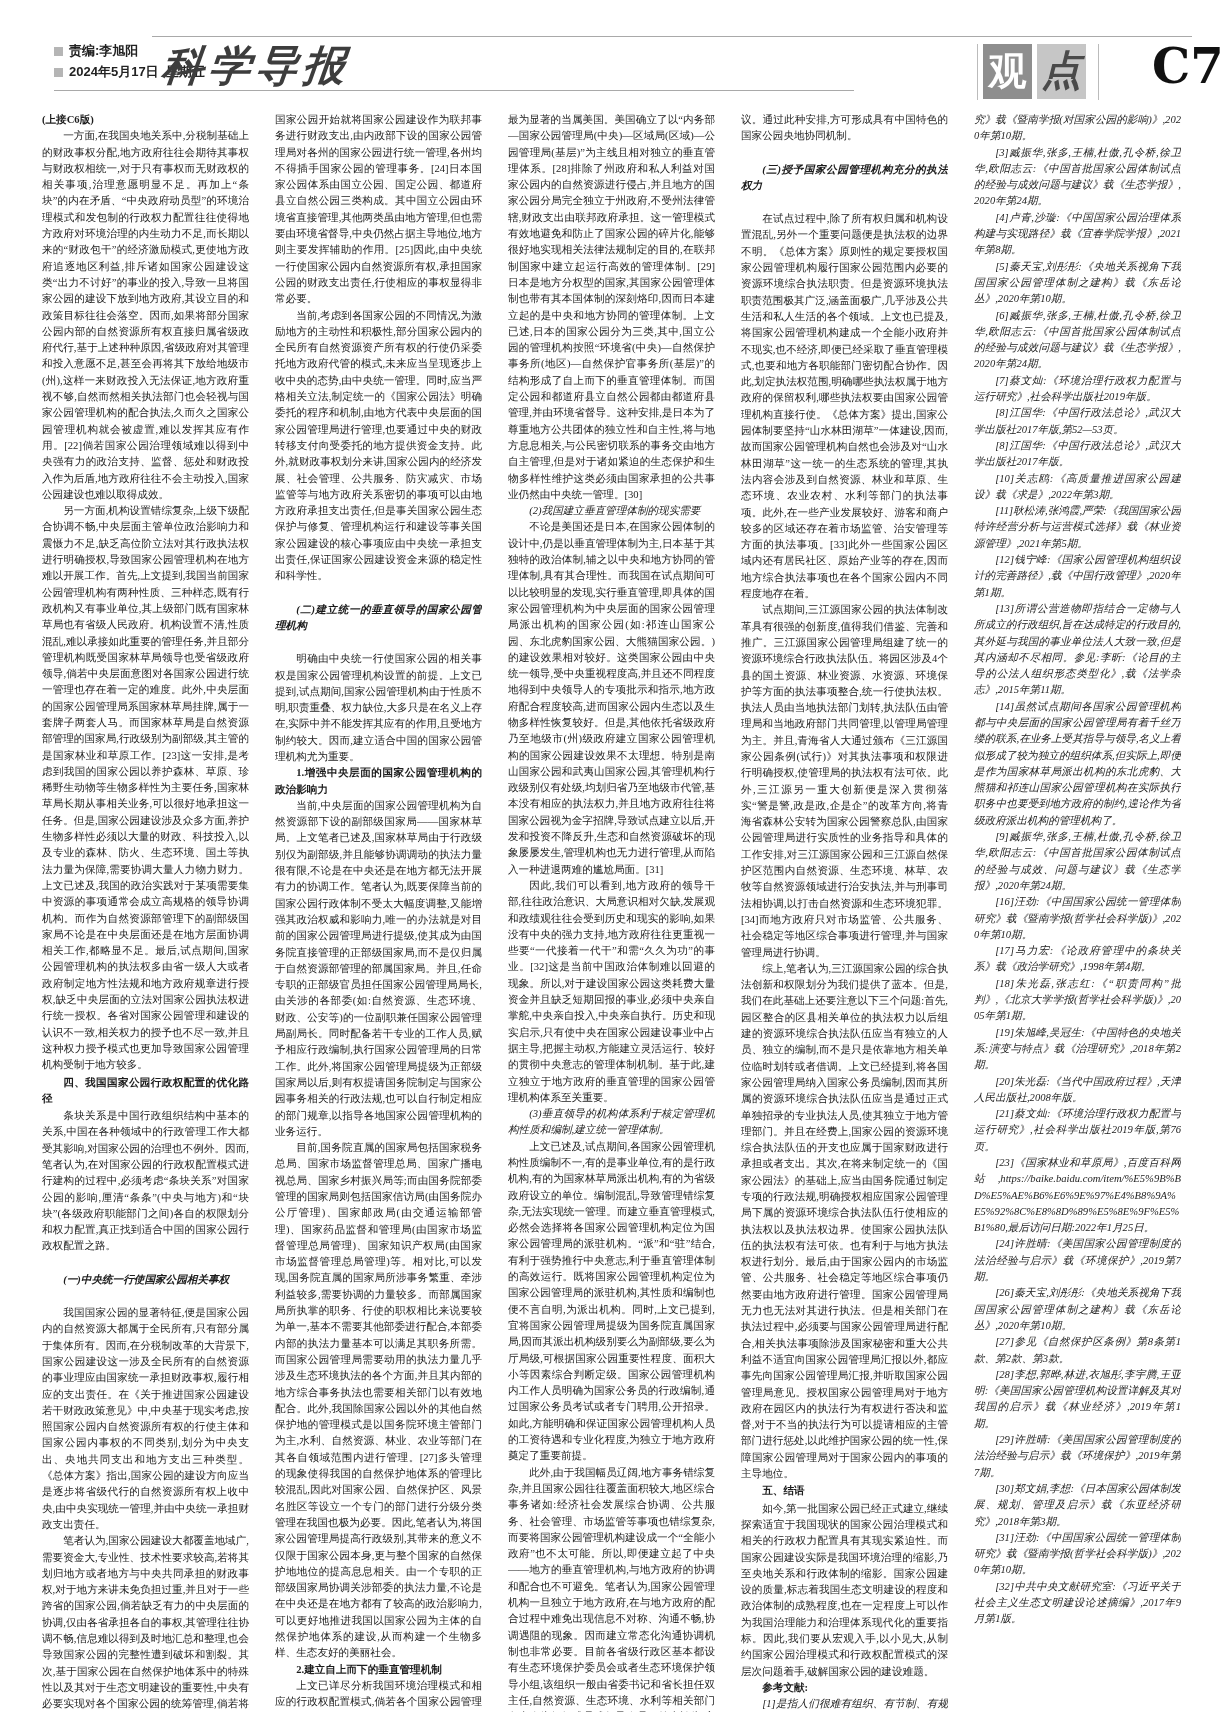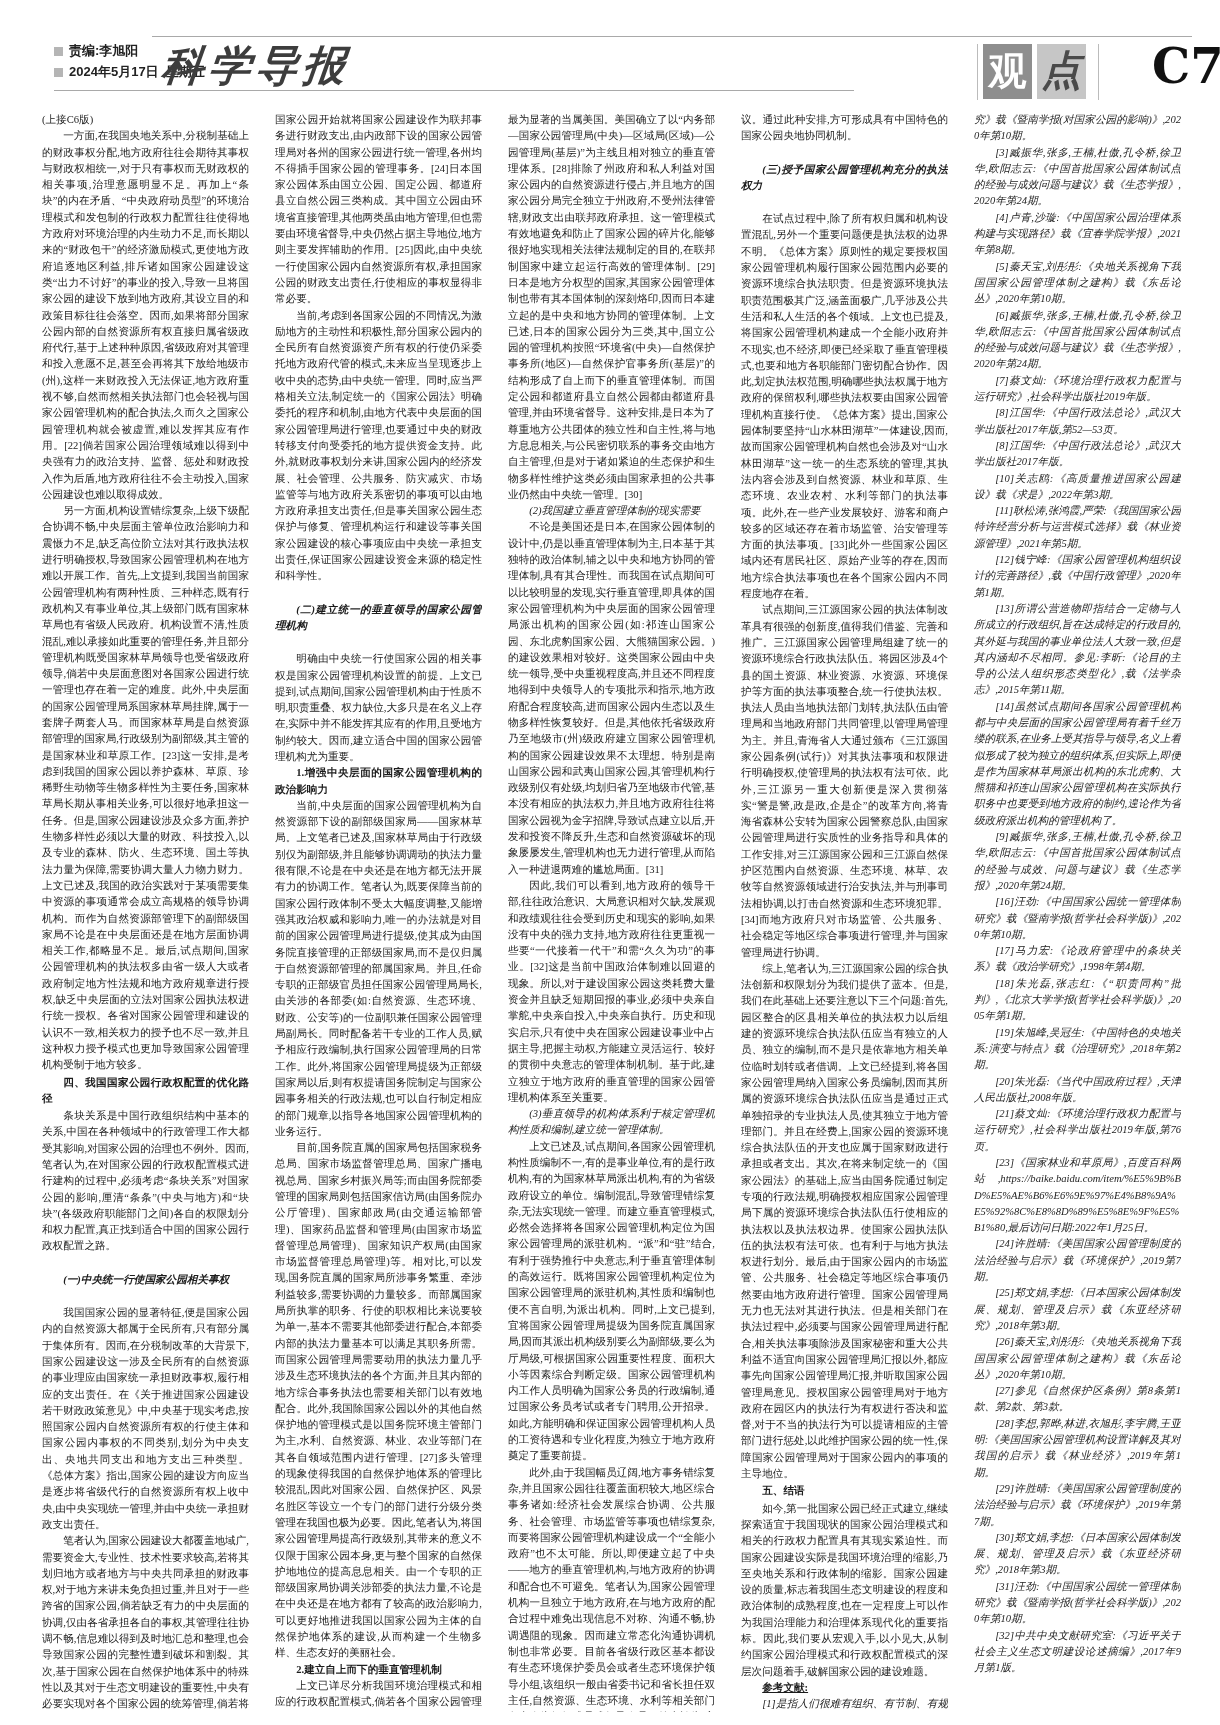--- a/index.html
+++ b/index.html
@@ -15,28 +15,28 @@
   .masthead{position:absolute;left:162px;top:38px;font-family:"DejaVu Serif",serif;font-style:italic;font-weight:bold;font-size:42px;letter-spacing:5px;color:#3d3d3d;transform:skewX(-6deg);}
   .sec-vrule{position:absolute;top:44px;width:1px;height:56px;background:#bbb;}
   .sec-box{position:absolute;top:44px;width:49px;height:55px;text-align:center;}
   .sec-box.dark{left:983px;background:#8e8e8e;color:#ffffff;font-weight:bold;font-size:38px;line-height:55px;font-family:"Liberation Sans",sans-serif;}
   .sec-box.light{left:1037px;background:#c6c6c6;color:#4a4a4a;font-style:italic;font-weight:bold;font-size:40px;line-height:52px;font-family:"DejaVu Serif",serif;}
   .page-num{position:absolute;left:1152px;top:38px;font-family:"DejaVu Serif",serif;font-weight:bold;font-size:48px;color:#111;}
   
   .paper{position:absolute;left:42px;top:112px;width:1140px;height:1600px;display:flex;gap:26px;}
   .col{width:207px;height:1600px;overflow:hidden;}
   .blk{margin:0;font-size:10.6px;line-height:16.3px;text-align:justify;word-break:break-all;}
-  .note{font-weight:normal;}
+  .note{font-weight:bold;}
   .para{text-indent:2em;}
   .cont{text-indent:0;}
   .h-sec{text-indent:2em;font-weight:bold;margin:1px 0;}
   .h-kai{text-indent:2em;font-weight:bold;font-style:italic;margin:17px 0;}
   .h-num{text-indent:2em;font-weight:bold;}
   .h-paren{text-indent:2em;font-style:italic;}
-  .h-refs{text-indent:2em;font-weight:bold;text-decoration:underline;}
+  .h-refs{text-indent:2em;font-weight:bold;}
   .ref{text-indent:2em;font-style:italic;color:#222;}
   .refcont{text-indent:0;font-style:italic;color:#222;}
 </style>
 </head>
 <body>
 
 <div class="hdr-rule-top"></div>
 
 <div class="hdr-meta">
   <div><span class="sq"></span><span>责编:李旭阳</span></div>
@@ -110,21 +110,20 @@
       <p class="blk ref">[14]虽然试点期间各国家公园管理机构都与中央层面的国家公园管理局有着千丝万缕的联系,在业务上受其指导与领导,名义上看似形成了较为独立的组织体系,但实际上,即便是作为国家林草局派出机构的东北虎豹、大熊猫和祁连山国家公园管理机构在实际执行职务中也要受到地方政府的制约,遑论作为省级政府派出机构的管理机构了。</p>
       <p class="blk ref">[9]臧振华,张多,王楠,杜傲,孔令桥,徐卫华,欧阳志云:《中国首批国家公园体制试点的经验与成效、问题与建议》载《生态学报》,2020年第24期。</p>
       <p class="blk ref">[16]汪劲:《中国国家公园统一管理体制研究》载《暨南学报(哲学社会科学版)》,2020年第10期。</p>
       <p class="blk ref">[17]马力宏:《论政府管理中的条块关系》载《政治学研究》,1998年第4期。</p>
       <p class="blk ref">[18]朱光磊,张志红:《“职责同构”批判》,《北京大学学报(哲学社会科学版)》,2005年第1期。</p>
       <p class="blk ref">[19]朱旭峰,吴冠生:《中国特色的央地关系:演变与特点》载《治理研究》,2018年第2期。</p>
       <p class="blk ref">[20]朱光磊:《当代中国政府过程》,天津人民出版社,2008年版。</p>
       <p class="blk ref">[21]蔡文灿:《环境治理行政权力配置与运行研究》,社会科学出版社2019年版,第76页。</p>
       <p class="blk ref">[23]《国家林业和草原局》,百度百科网站,https://baike.baidu.com/item/%E5%9B%BD%E5%AE%B6%E6%9E%97%E4%B8%9A%E5%92%8C%E8%8D%89%E5%8E%9F%E5%B1%80,最后访问日期:2022年1月25日。</p>
       <p class="blk ref">[24]许胜晴:《美国国家公园管理制度的法治经验与启示》载《环境保护》,2019第7期。</p>
-      <p class="blk ref">[25]郑文娟,李想:《日本国家公园体制发展、规划、管理及启示》载《东亚经济研究》,2018年第3期。</p>
       <p class="blk ref">[26]秦天宝,刘彤彤:《央地关系视角下我国国家公园管理体制之建构》载《东岳论丛》,2020年第10期。</p>
       <p class="blk ref">[27]参见《自然保护区条例》第8条第1款、第2款、第3款。</p>
       <p class="blk ref">[28]李想,郭晔,林进,衣旭彤,李宇腾,王亚明:《美国国家公园管理机构设置详解及其对我国的启示》载《林业经济》,2019年第1期。</p>
       <p class="blk ref">[29]许胜晴:《美国国家公园管理制度的法治经验与启示》载《环境保护》,2019年第7期。</p>
       <p class="blk ref">[30]郑文娟,李想:《日本国家公园体制发展、规划、管理及启示》载《东亚经济研究》,2018年第3期。</p>
       <p class="blk ref">[31]汪劲:《中国国家公园统一管理体制研究》载《暨南学报(哲学社会科学版)》,2020年第10期。</p>
       <p class="blk ref">[32]中共中央文献研究室:《习近平关于社会主义生态文明建设论述摘编》,2017年9月第1版。</p>
     </div>
 </div>
 

